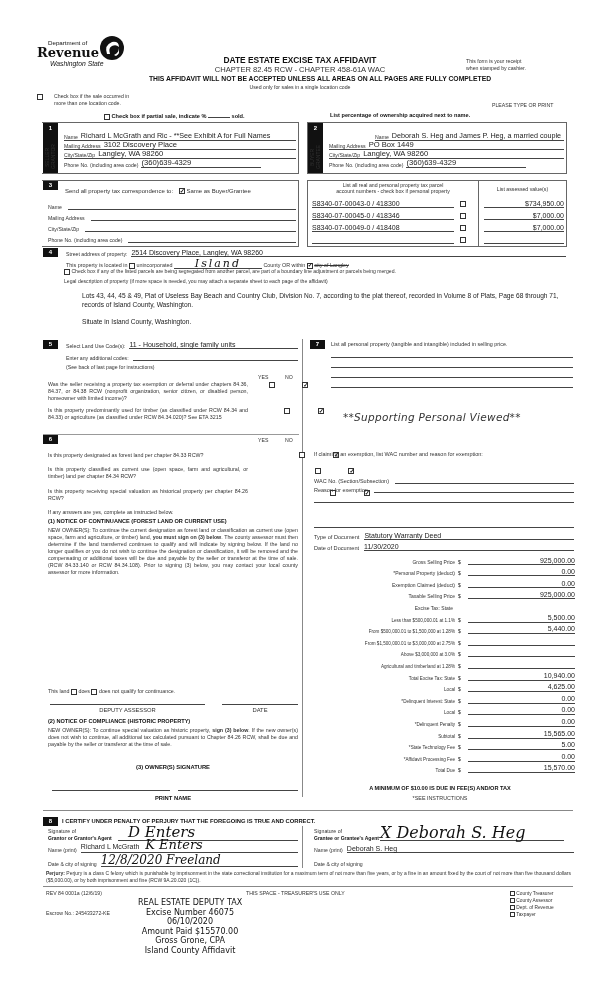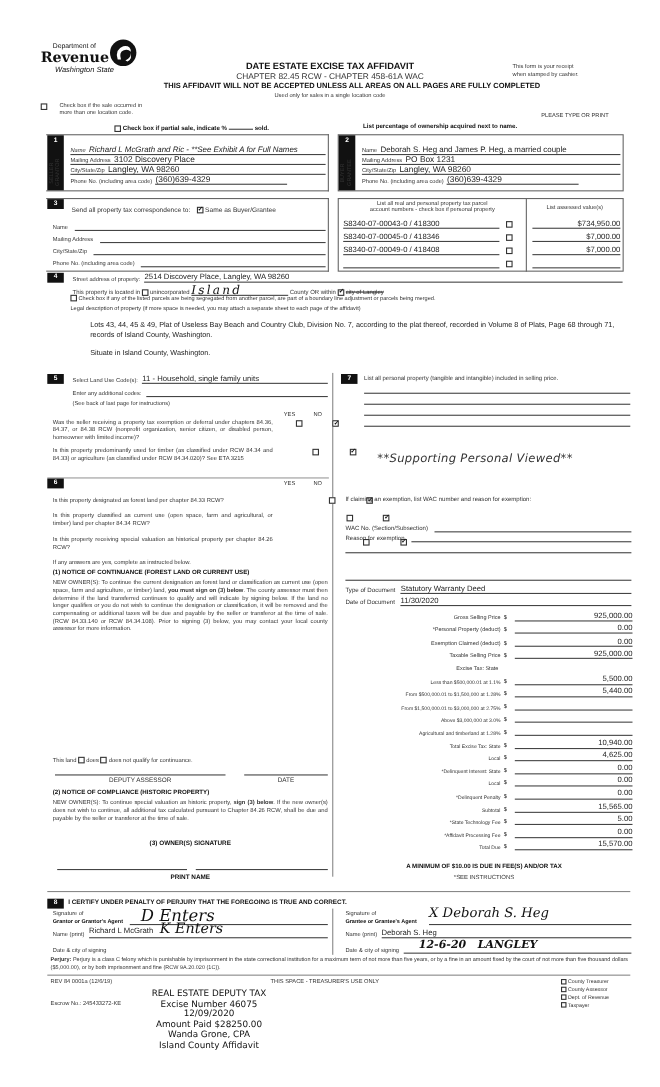--- a/index.html
+++ b/index.html
@@ -60,21 +60,21 @@
 
 
 <div class="abs box" style="left:42px;top:122px;width:257px;height:52px;border-left:none;border-top:0.8px solid #666;"></div>
 <div class="abs" style="left:43px;top:123px;width:15px;height:50px;background:#111;"></div>
 <div class="abs" style="left:43px;top:125px;width:15px;text-align:center;color:#fff;font-weight:bold;font-size:6px;">1</div>
 <div class="abs vlabel" style="left:44px;top:142px;height:30px;color:#333;">
   <span>SELLER</span><br><span>GRANTOR</span>
 </div>
 
 <div class="abs" style="left:64px;top:132px;width:232px;">
-  <div class="row ul" style="height:9px;font-style:italic;">
+  <div class="row ul" style="height:9px;">
       <span class="small" style="margin-right:3px;">Name</span>
       <span class="fill" style="font-size:7.2px;">Richard L McGrath and Ric - **See Exhibit A for Full Names</span>
     </div>
   <div class="row ul" style="height:9px;">
       <span class="small" style="margin-right:3px;">Mailing Address</span>
       <span class="fill">3102 Discovery Place</span>
     </div>
   <div class="row ul" style="height:9px;">
       <span class="small" style="margin-right:3px;">City/State/Zip</span>
       <span class="fill">Langley, WA 98260</span>
@@ -85,27 +85,27 @@
     </div>
 </div>
 
 <div class="abs box" style="left:307px;top:122px;width:260px;height:52px;"></div>
 <div class="abs" style="left:308px;top:123px;width:15px;height:50px;background:#111;"></div>
 <div class="abs" style="left:308px;top:125px;width:15px;text-align:center;color:#fff;font-weight:bold;font-size:6px;">2</div>
 <div class="abs vlabel" style="left:309px;top:142px;height:30px;color:#333;">
   <span>BUYER</span><br><span>GRANTEE</span>
 </div>
 <div class="abs" style="left:329px;top:132px;width:235px;">
-  <div class="row ul" style="height:9px;">
+  <div class="row ul" style="height:9px;margin-left:46px;">
       <span class="small" style="margin-right:3px;">Name</span>
       <span class="fill" style="font-size:7.2px;">Deborah S. Heg and James P. Heg, a married couple</span>
     </div>
   <div class="row ul" style="height:9px;">
       <span class="small" style="margin-right:3px;">Mailing Address</span>
-      <span class="fill">PO Box 1231</span>
+      <span class="fill">PO Box 1449</span>
     </div>
   <div class="row ul" style="height:9px;">
       <span class="small" style="margin-right:3px;">City/State/Zip</span>
       <span class="fill">Langley, WA 98260</span>
     </div>
   <div class="row" style="height:9px;">
       <span class="small" style="margin-right:3px;">Phone No. (including area code)</span>
       <span class="fill ul" style="width:120px;">(360)639-4329</span>
     </div>
 </div>
@@ -169,21 +169,21 @@
 
 <span class="abs secnum" style="left:43px;top:248px;">4</span>
 <div class="abs row" style="left:66px;top:248px;width:500px;height:9px;">
   <span class="small" style="margin-right:4px;">Street address of property:</span>
   <span class="fill ul" style="flex:1;font-size:7px;">2514 Discovery Place, Langley, WA 98260</span>
 </div>
 <div class="abs" style="left:66px;top:259px;font-size:5.4px;color:#333;white-space:nowrap;">
   <span>This property is located in</span>
   <span class="cb"></span>
   <span>unincorporated</span>
-  <span class="ul hand" style="display:inline-block;width:88px;font-size:11px;line-height:9px;letter-spacing:2px;">Island</span>
+  <span class="ul hand" style="display:inline-block;width:88px;text-align:center;font-size:11px;line-height:9px;letter-spacing:2px;">Island</span>
   <span>County OR within</span>
   <span class="cb checked"></span>
   <span style="text-decoration:line-through;">city of Langley</span>
 </div>
 <div class="abs" style="left:64px;top:268px;font-size:5.1px;color:#333;white-space:nowrap;">
   <span class="cb"></span>
   <span>Check box if any of the listed parcels are being segregated from another parcel, are part of a boundary line adjustment or parcels being merged.</span>
 </div>
 <div class="abs" style="left:64px;top:278px;font-size:5.1px;color:#333;white-space:nowrap;">Legal description of property (if more space is needed, you may attach a separate sheet to each page of the affidavit)</div>
 <div class="abs" style="left:82px;top:291px;width:480px;font-size:6.6px;line-height:9px;color:#222;">Lots 43, 44, 45 &amp; 49, Plat of Useless Bay Beach and Country Club, Division No. 7, according to the plat thereof, recorded in Volume 8 of Plats, Page 68 through 71, records of Island County, Washington.</div>
@@ -390,51 +390,51 @@
 
 <div class="abs small" style="left:48px;top:828px;">Signature of</div>
 <div class="abs bold" style="left:48px;top:835px;font-size:5px;">Grantor or Grantor's Agent</div>
 <div class="abs ul hand" style="left:118px;top:823px;width:180px;height:18px;font-size:15px;padding-left:10px;">D Enters</div>
 <div class="abs row" style="left:48px;top:843px;width:250px;height:10px;">
   <span class="small" style="margin-right:4px;">Name (print)</span>
   <span class="fill ul" style="flex:1;font-size:7px;"><span>Richard L McGrath</span> <span class="hand" style="font-size:13px;margin-left:4px;">K Enters</span></span>
 </div>
 <div class="abs row" style="left:48px;top:855px;width:250px;height:12px;">
   <span class="small" style="margin-right:4px;">Date &amp; city of signing</span>
+  <span class="ul hand" style="flex:1;font-size:12px;line-height:12px;">12/8/2020 Freeland</span>
 </div>
 
 <div class="abs" style="left:302px;top:826px;width:0.8px;height:42px;background:#888;"></div>
 <div class="abs small" style="left:314px;top:828px;">Signature of</div>
 <div class="abs bold" style="left:314px;top:835px;font-size:5px;">Grantee or Grantee's Agent</div>
-<div class="abs ul hand" style="left:390px;top:823px;width:184px;height:18px;font-size:12px;">X Deborah S. Heg</div>
+<div class="abs ul hand" style="left:380px;top:823px;width:184px;height:18px;font-size:16px;">X Deborah S. Heg</div>
 <div class="abs row" style="left:314px;top:843px;width:260px;height:10px;">
   <span class="small" style="margin-right:4px;">Name (print)</span>
   <span class="fill ul" style="flex:1;font-size:7px;">Deborah S. Heg</span>
 </div>
 <div class="abs row" style="left:314px;top:855px;width:260px;height:12px;">
   <span class="small" style="margin-right:4px;">Date &amp; city of signing</span>
-  <span class="ul hand bold" style="flex:1;font-size:10px;line-height:12px;white-space:pre;padding-left:14px;">12-6-20   LANGLEY</span>
 </div>
 
 <div class="abs" style="left:46px;top:870px;width:530px;font-size:5px;line-height:7px;color:#333;">
   <b>Perjury:</b> <span>Perjury is a class C felony which is punishable by imprisonment in the state correctional institution for a maximum term of not more than five years, or by a fine in an amount fixed by the court of not more than five thousand dollars ($5,000.00), or by both imprisonment and fine (RCW 9A.20.020 (1C)).</span>
 </div>
 <div class="abs" style="left:43px;top:886px;width:530px;height:0.6px;background:#888;"></div>
 
 
 <div class="abs small" style="left:46px;top:890px;">REV 84 0001a (12/6/19)</div>
 <div class="abs small" style="left:246px;top:890px;">THIS SPACE - TREASURER'S USE ONLY</div>
 <div class="abs small" style="left:46px;top:910px;">Escrow No.: 245433272-KE</div>
 
 <div class="abs center" style="left:130px;top:898px;width:120px;font-size:8px;line-height:9.6px;color:#111;font-family:'DejaVu Sans',sans-serif;">
   <div>REAL ESTATE DEPUTY TAX</div>
   <div>Excise Number 46075</div>
-  <div>12/09/2020</div>
-  <div>Amount Paid $28250.00</div>
-  <div>Wanda Grone, CPA</div>
+  <div>06/10/2020</div>
+  <div>Amount Paid $15570.00</div>
+  <div>Gross Grone, CPA</div>
   <div>Island County Affidavit</div>
 </div>
 
 <div class="abs" style="left:510px;top:890px;font-size:4.8px;line-height:7px;color:#333;">
   <div><span class="cb" style="width:5px;height:5px;"></span> <span>County Treasurer</span></div>
   <div><span class="cb" style="width:5px;height:5px;"></span> <span>County Assessor</span></div>
   <div><span class="cb" style="width:5px;height:5px;"></span> <span>Dept. of Revenue</span></div>
   <div><span class="cb" style="width:5px;height:5px;"></span> <span>Taxpayer</span></div>
 </div>
 

